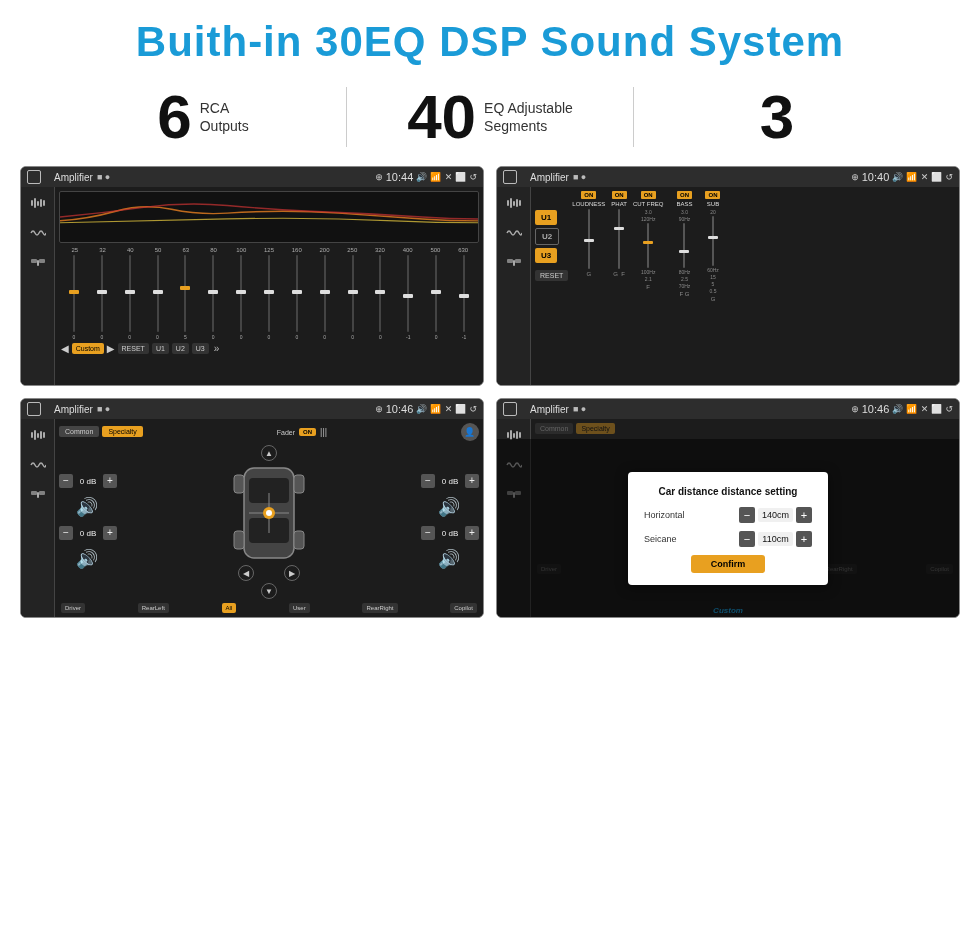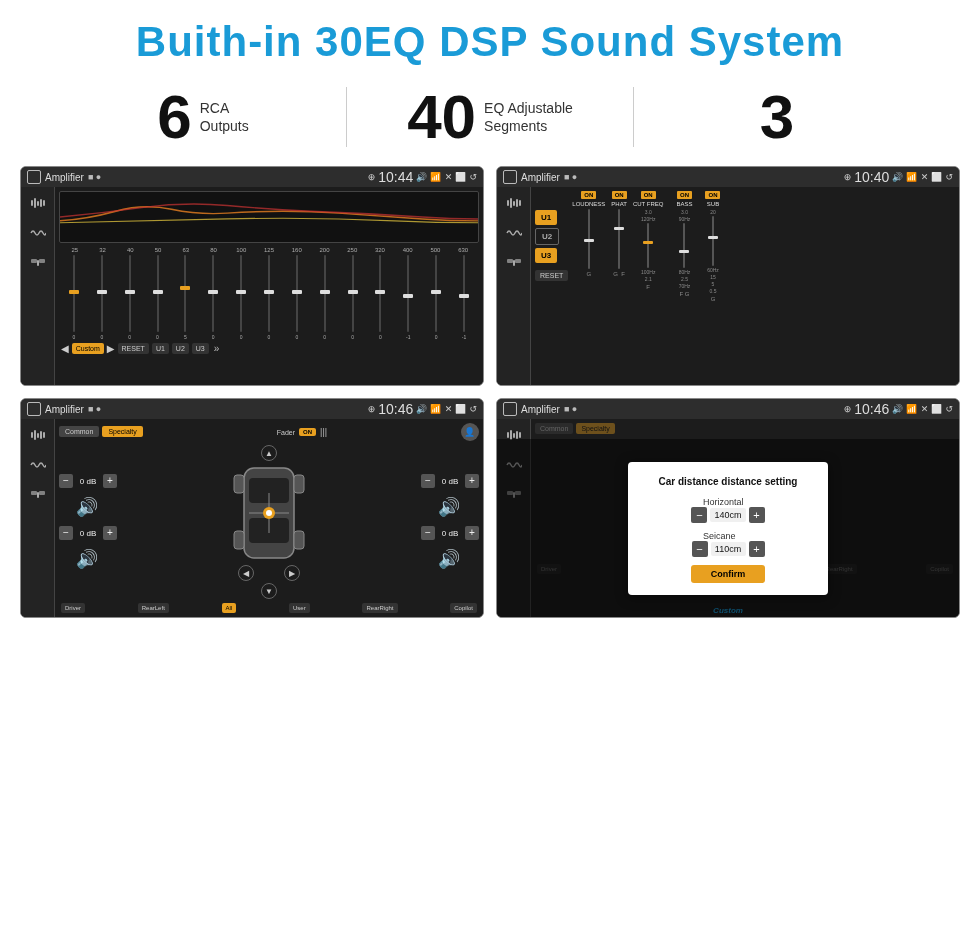--- a/index.html
+++ b/index.html
@@ -90,32 +90,32 @@
     .home-icon {
       width: 14px;
       height: 14px;
       border: 1.5px solid #bbb;
       border-radius: 2px;
       display: inline-block;
     }
     .status-title {
       color: #ddd;
       font-size: 10px;
-      margin-left: 0;
+      margin-left: 9px;
     }
     .status-icons {
       display: flex;
       align-items: center;
       gap: 3px;
       color: #ccc;
       font-size: 9px;
     }
     .status-time {
       color: #ddd;
-      font-size: 14px;
+      font-size: 11px;
     }
 
     
     .screen-content {
       display: flex;
       height: calc(100% - 20px);
       background: #1c1c1c;
     }
 
     
@@ -381,21 +381,20 @@
       font-weight: bold;
       color: #111;
       margin-bottom: 10px;
       text-align: center;
     }
     .dialog-row {
       display: flex;
       align-items: center;
       justify-content: space-between;
       margin-bottom: 8px;
-      flex-direction: column;
     }
     .dialog-row-label {
       font-size: 9px;
       color: #333;
       min-width: 50px;
     }
     .dialog-input-group {
       display: flex;
       align-items: center;
       gap: 3px;

